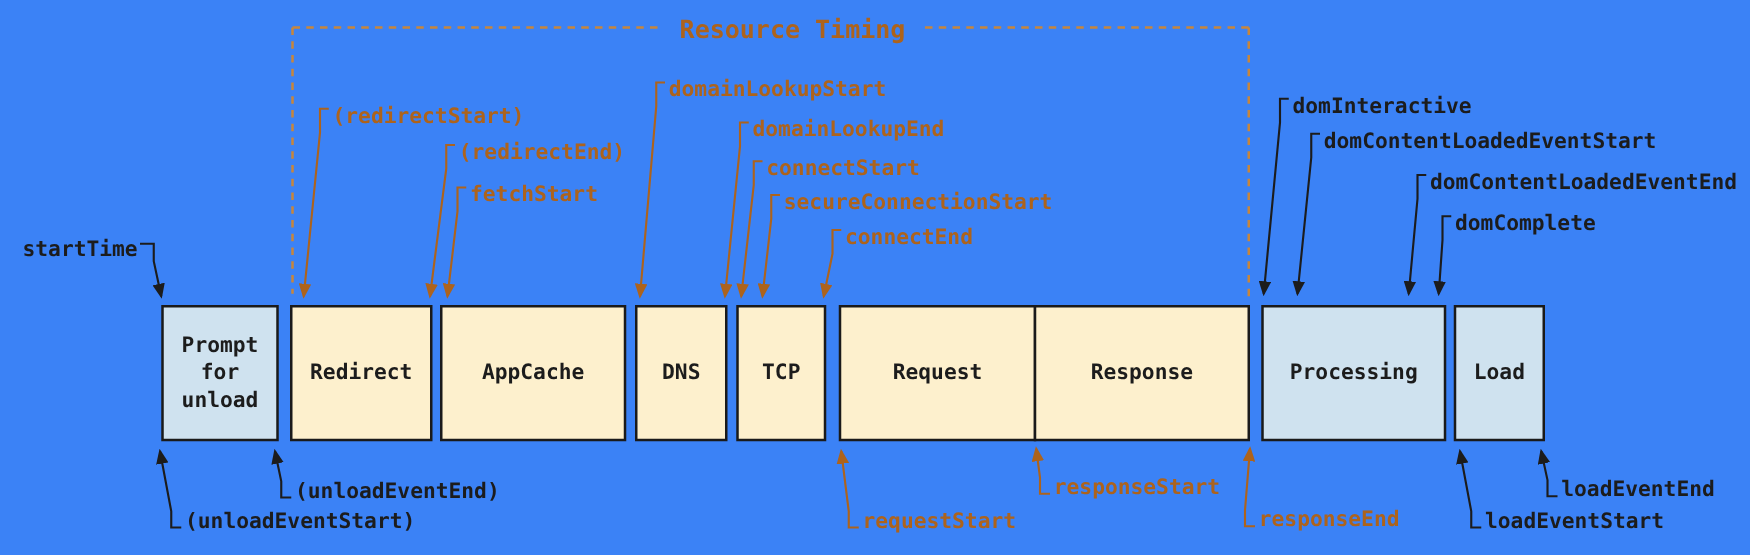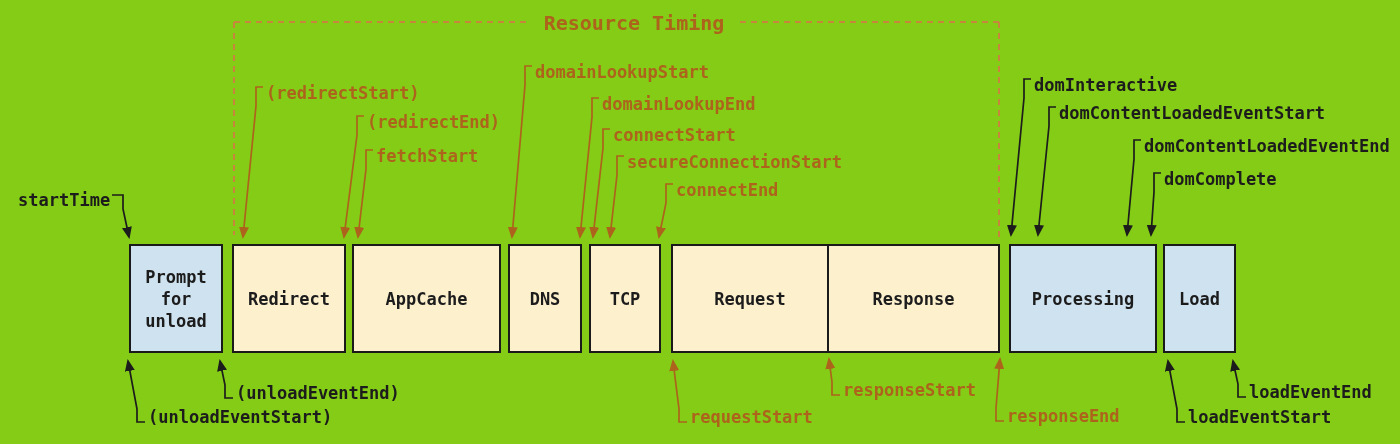--- a/index.html
+++ b/index.html
@@ -1,20 +1,20 @@
 <!DOCTYPE html>
 <html><head>
 <meta charset="utf-8">
 <style>
   html, body { margin: 0; padding: 0; background: #ffffff; }
   .stage {
     position: relative;
     width: 1400px;
     height: 444px;
-    background: #84cc16;
+    background: #3b82f6;
     overflow: hidden;
     font-family: "DejaVu Sans Mono", monospace;
   }
   svg text {
     font-family: "DejaVu Sans Mono", monospace;
     font-weight: 700;
   }
   .box-label { font-size: 17px; }
   .callout-label { font-size: 17px; }
   .bracket-title { font-size: 20px; }

